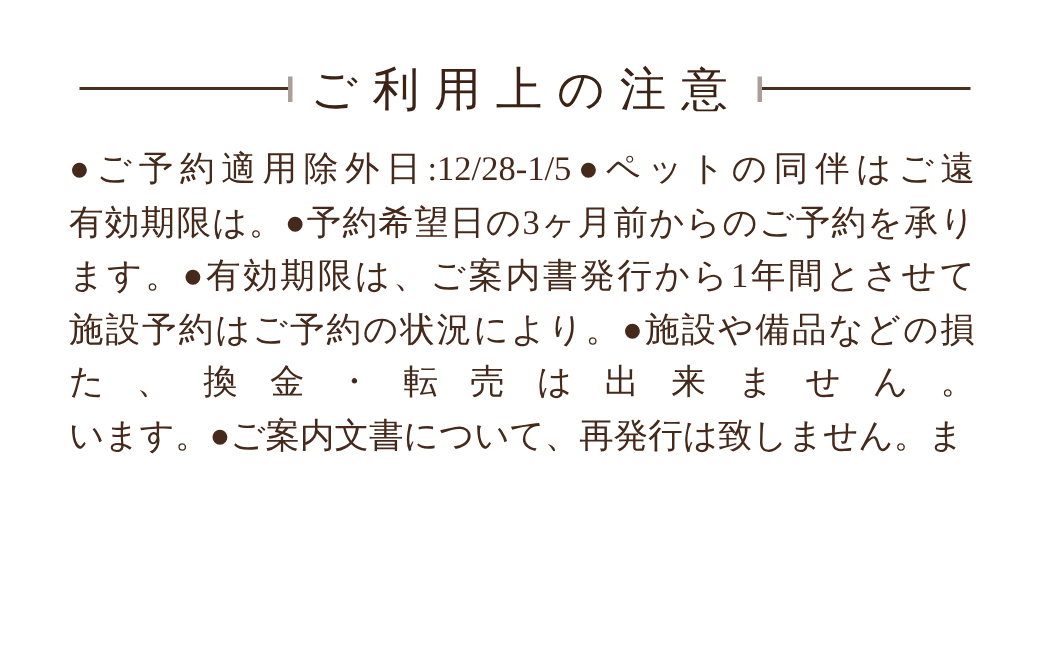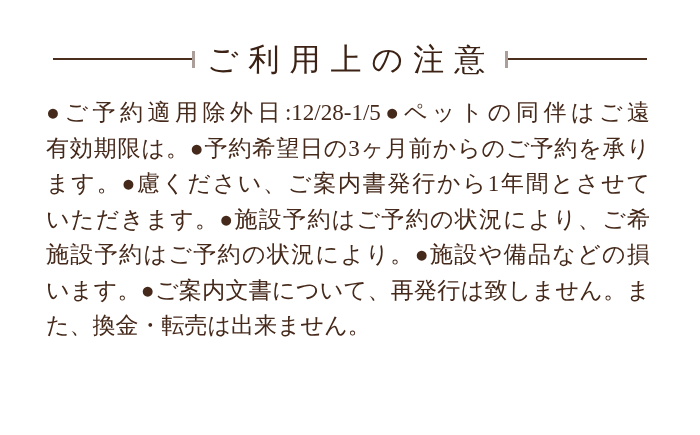--- a/index.html
+++ b/index.html
@@ -81,20 +81,19 @@
     <span class="rule"></span>
     <span class="tick"></span>
     <h1 class="title">ご利用上の注意</h1>
     <span class="tick"></span>
     <span class="rule"></span>
   </div>
 
   <div class="notice-body">
     <div class="notice-line">●ご予約適用除外日:12/28-1/5●ペットの同伴はご遠</div>
     <div class="notice-line">有効期限は。●予約希望日の3ヶ月前からのご予約を承り</div>
-    <div class="notice-line">ます。●慮ください、ご案内書発行から1年間とさせて</div>
-    <div class="notice-line">いただきます。●施設予約はご予約の状況により、ご希</div>
+    <div class="notice-line">ます。●有効期限は、ご案内書発行から1年間とさせて</div>
     <div class="notice-line">施設予約はご予約の状況により。●施設や備品などの損</div>
+    <div class="notice-line">た、換金・転売は出来ません。</div>
     <div class="notice-line">います。●ご案内文書について、再発行は致しません。ま</div>
-    <div class="notice-line">た、換金・転売は出来ません。</div>
   </div>
 
 </div>
 
 </body></html>

